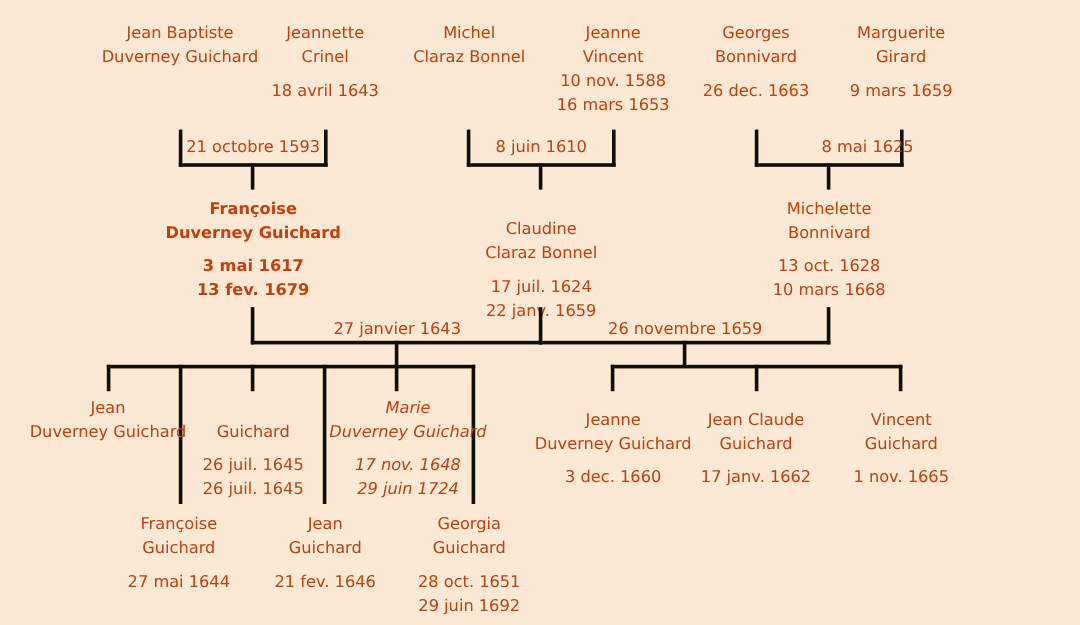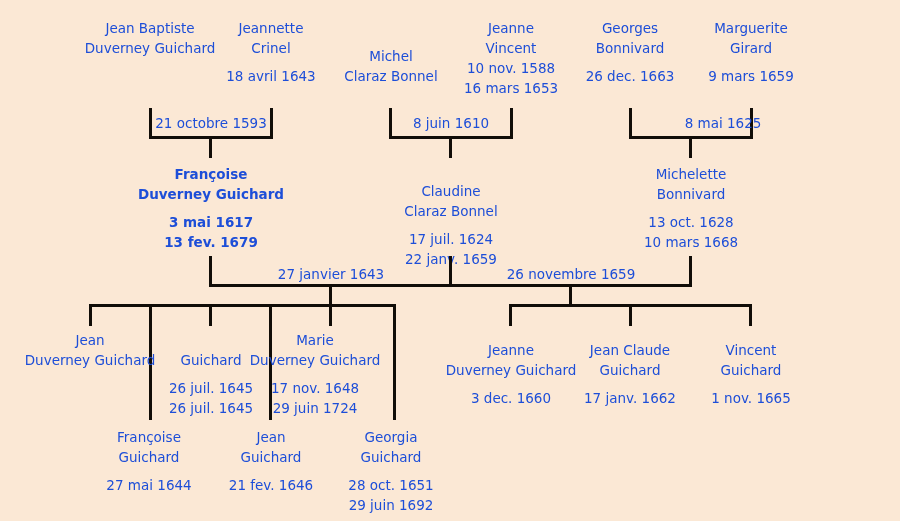--- a/index.html
+++ b/index.html
@@ -7,21 +7,21 @@
     margin: 0;
     padding: 0;
     background: #fbe8d5;
   }
   #chart {
     position: relative;
     width: 900px;
     height: 521px;
     background: #fbe8d5;
     font-family: "DejaVu Sans", sans-serif;
-    color: #1d4ed8;
+    color: #c2410c;
     overflow: hidden;
   }
   .node {
     position: absolute;
     text-align: center;
     line-height: 20px;
     font-size: 13.5px;
     white-space: nowrap;
     transform: translateX(-50%);
   }
@@ -56,21 +56,21 @@
     <span class="nm">Duverney Guichard</span>
   </div>
 
   <div class="node" style="left:271px; top:18px;">
     <span class="nm">Jeannette</span>
     <span class="nm">Crinel</span>
     <span class="gap"></span>
     <span class="dt">18 avril 1643</span>
   </div>
 
-  <div class="node" style="left:391px; top:18px;margin-top:28px;">
+  <div class="node" style="left:391px; top:18px;">
     <span class="nm">Michel</span>
     <span class="nm">Claraz Bonnel</span>
   </div>
 
   <div class="node" style="left:511px; top:18px;">
     <span class="nm">Jeanne</span>
     <span class="nm">Vincent</span>
     <span class="dt">10 nov. 1588</span>
     <span class="dt">16 mars 1653</span>
   </div>
@@ -162,21 +162,21 @@
     <span class="nm">Duverney Guichard</span>
   </div>
 
   <div class="node" style="left:211px; top:350px;">
     <span class="nm">Guichard</span>
     <span class="gap"></span>
     <span class="dt">26 juil. 1645</span>
     <span class="dt">26 juil. 1645</span>
   </div>
 
-  <div class="node" style="left:315px; top:330px;">
+  <div class="node" style="left:340px; top:330px;font-style:italic;">
     <span class="nm">Marie</span>
     <span class="nm">Duverney Guichard</span>
     <span class="gap"></span>
     <span class="dt">17 nov. 1648</span>
     <span class="dt">29 juin 1724</span>
   </div>
 
   <div class="node" style="left:149px; top:427px;">
     <span class="nm">Françoise</span>
     <span class="nm">Guichard</span>

